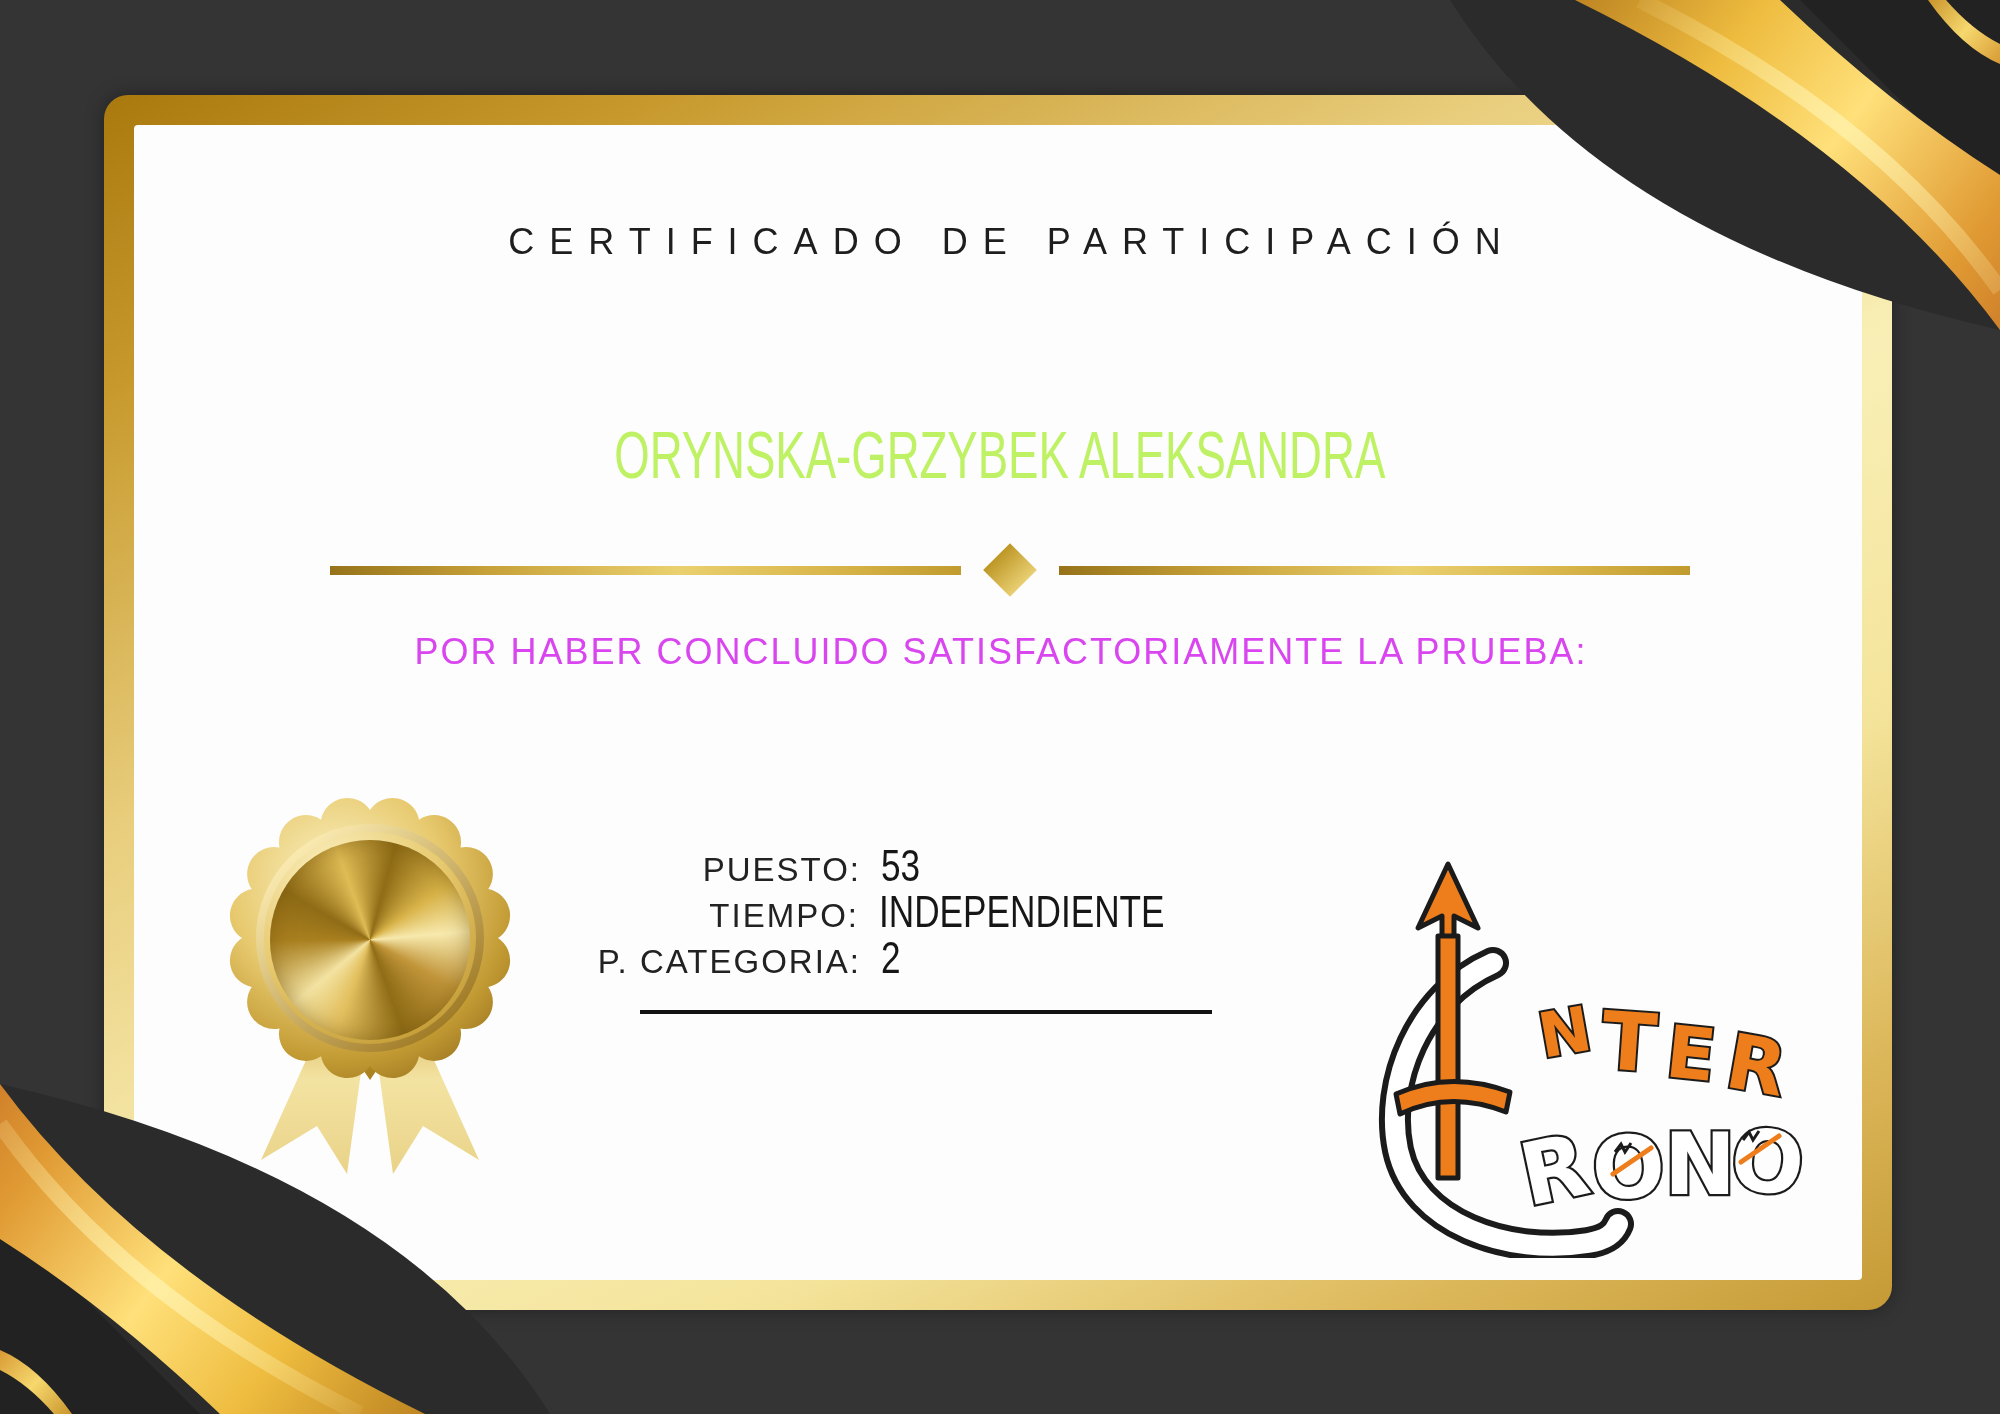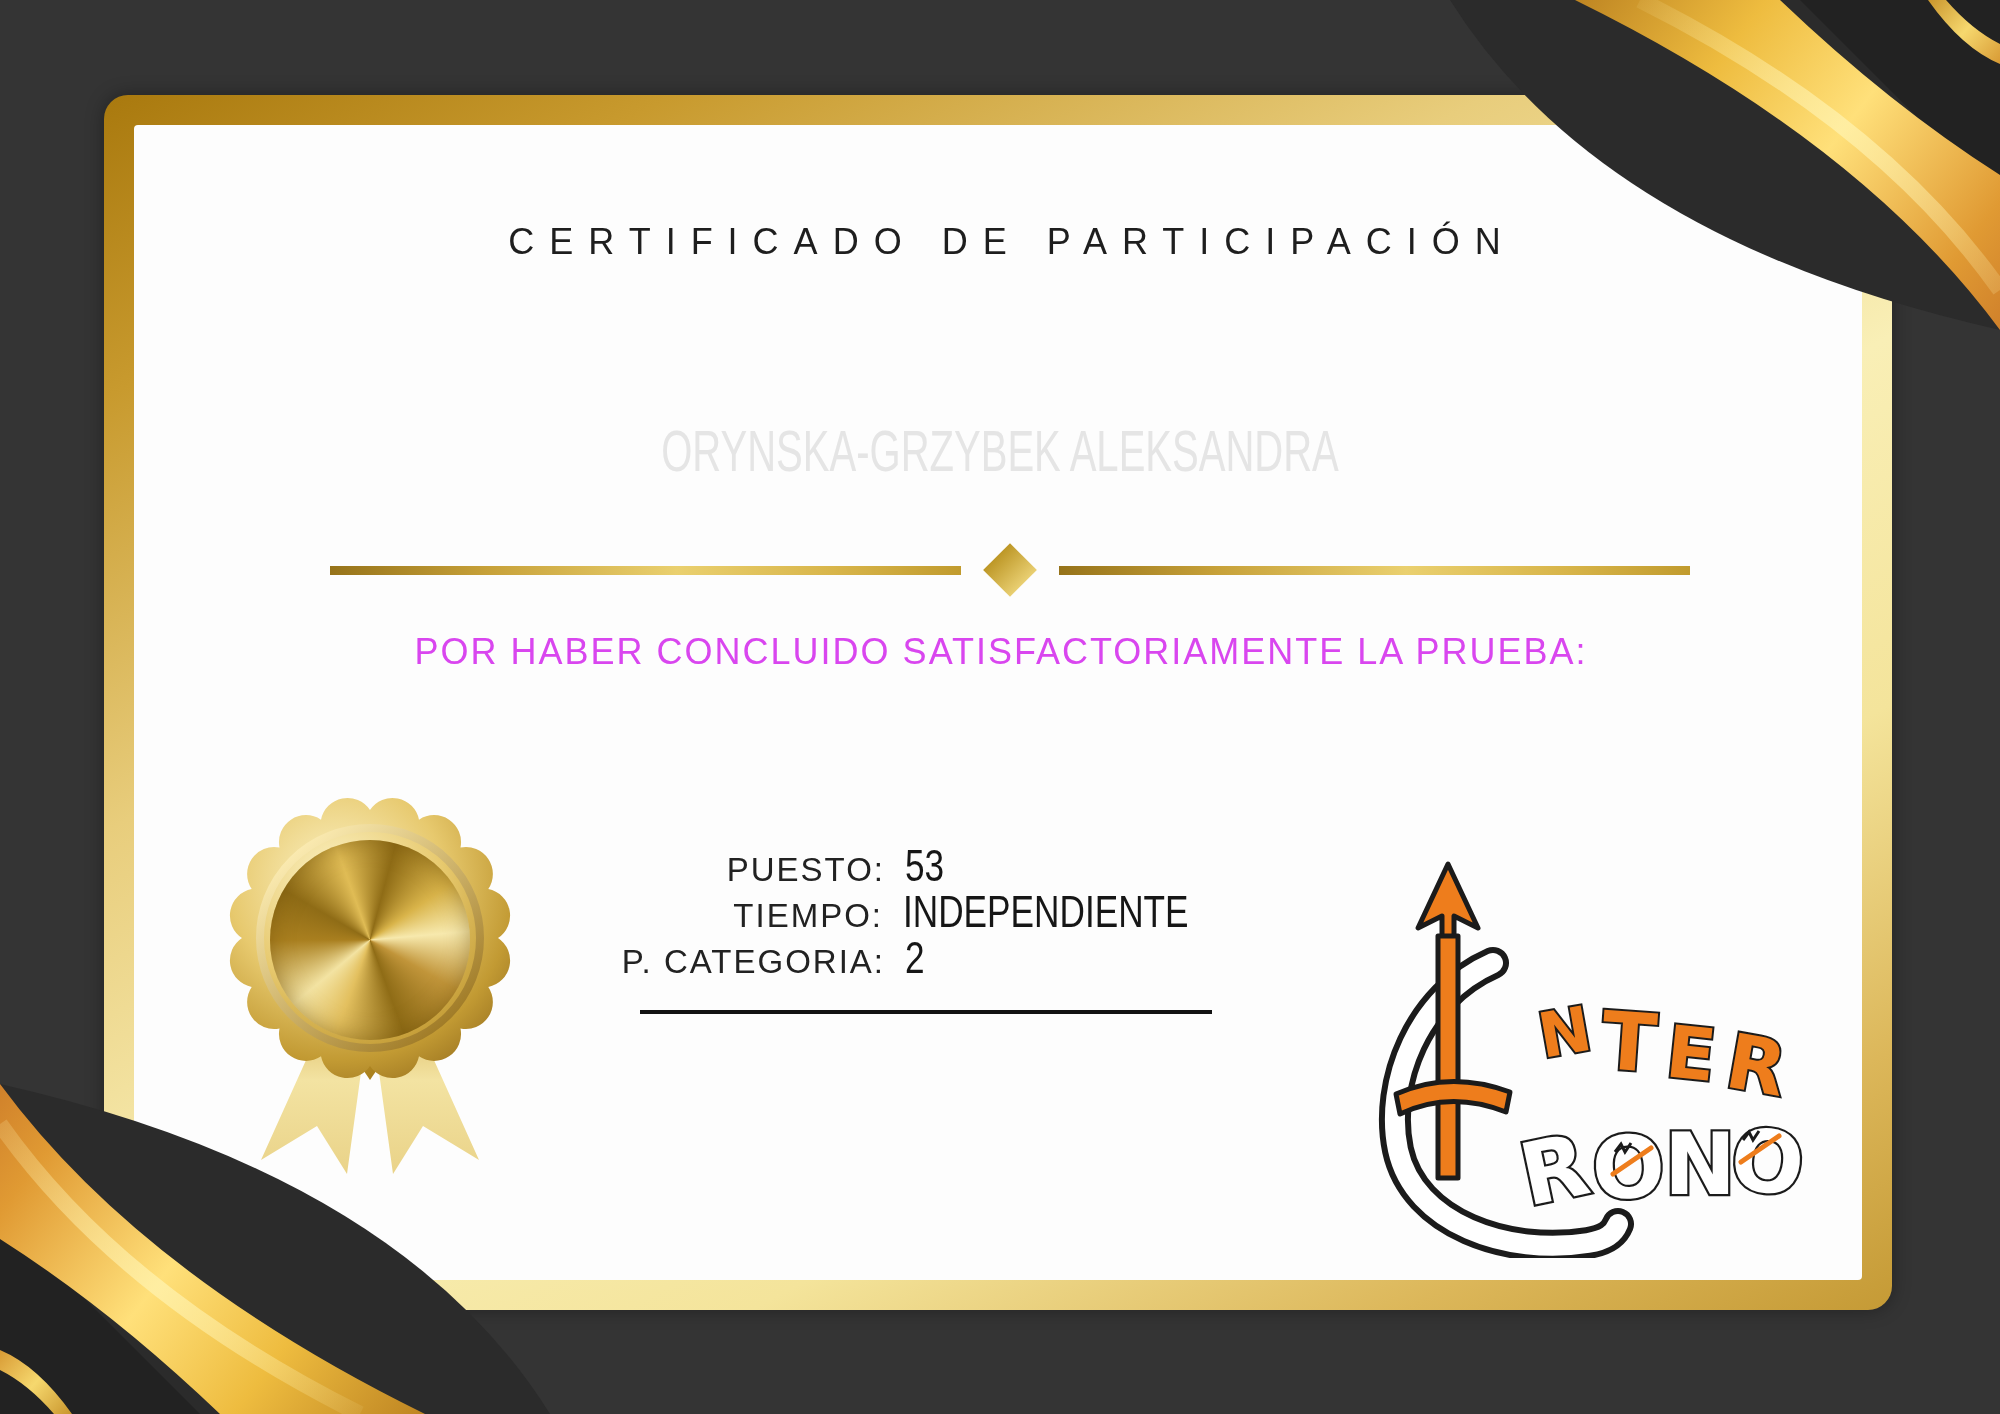--- a/index.html
+++ b/index.html
@@ -21,21 +21,21 @@
     background:#fdfdfd; border-radius:4px;
   }
   
   .cert-title {
     position:absolute; left:0; right:0; top:221px; text-align:center;
     font-size:36px; font-weight:400; color:#1e1e1e;
     letter-spacing:15px; padding-left:24px; white-space:nowrap;
   }
   .cert-name {
     position:absolute; left:0; right:0; top:422px; text-align:center;
-    font-size:58px; font-weight:400; color:#e5e5e5; line-height:1;
+    font-size:66px; font-weight:400; color:#bef264; line-height:1;
   }
   .cert-name .squeeze {
     display:inline-block; transform:scaleX(.69); transform-origin:center;
     white-space:nowrap;
   }
   .divider {
     position:absolute; left:330px; top:548px; width:1360px; height:44px;
     display:flex; align-items:center;
   }
   .divider .bar { flex:1; height:9px;
@@ -46,21 +46,21 @@
     transform:rotate(45deg);
     background:linear-gradient(90deg,#bd9726,#e9cf72);
   }
   .cert-subtitle {
     position:absolute; left:0; right:0; top:631px; text-align:center;
     font-size:36px; font-weight:500; color:#d946ef;
     letter-spacing:2px; padding-left:2px; white-space:nowrap;
   }
   
   .details {
-    position:absolute; left:500px; top:843px; width:760px;
+    position:absolute; left:476px; top:843px; width:760px;
     display:flex; flex-direction:column;
   }
   .drow { display:flex; align-items:baseline; height:46px; line-height:46px; }
   .dlabel {
     width:385px; text-align:right;
     font-size:33px; font-weight:400; letter-spacing:2px; color:#222;
   }
   .dvalue {
     margin-left:20px; font-size:44px; font-weight:500; color:#161616;
     display:inline-block; transform:scaleX(.8); transform-origin:left center;

